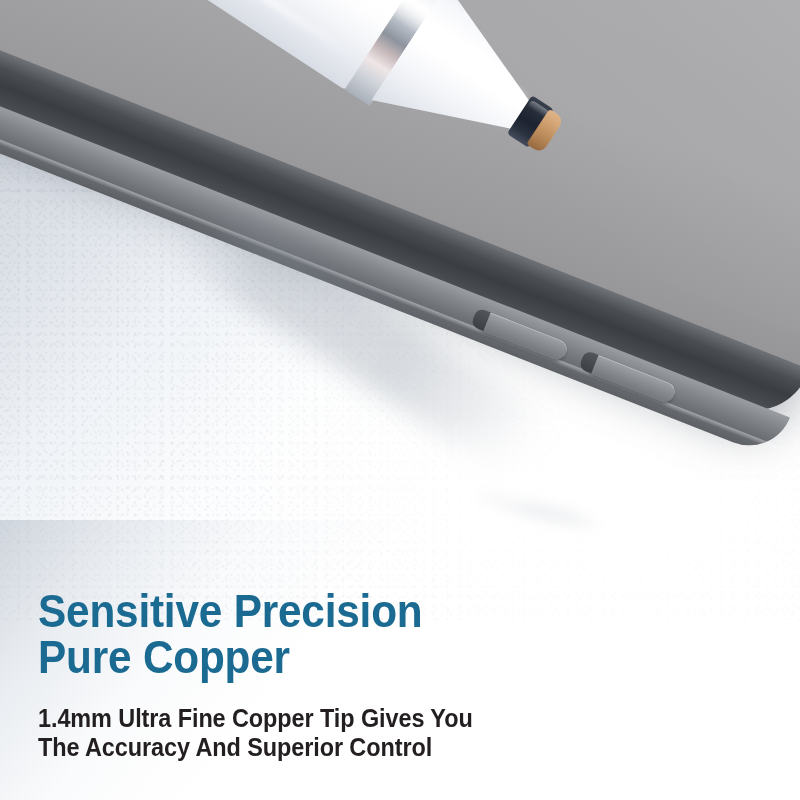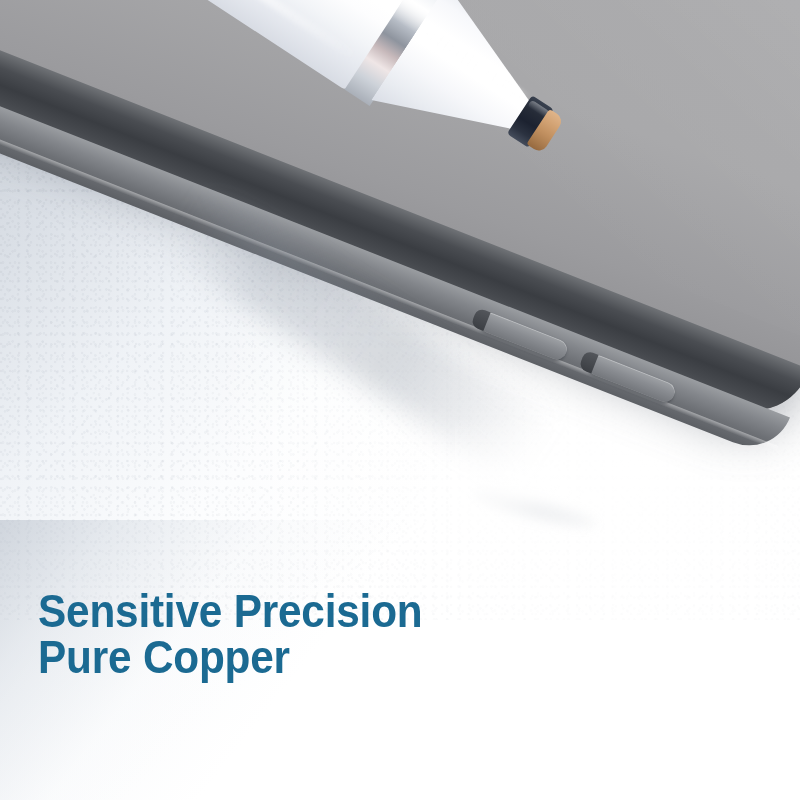--- a/index.html
+++ b/index.html
@@ -242,15 +242,19 @@
   </div>
 
   <div class="tip-shadow"></div>
   <div class="tip-glow"></div>
   <div class="tip-streak"></div>
 
   <div class="text-shadow-band"></div>
   <div class="copy">
     <div class="headline">Sensitive Precision</div>
     <div class="headline">Pure Copper</div>
+    <div class="subcopy">
+      <div class="subline">1.4mm Ultra Fine Copper Tip Gives You</div>
+      <div class="subline">The Accuracy And Superior Control</div>
+    </div>
   </div>
 
 </div>
 
 </body></html>

